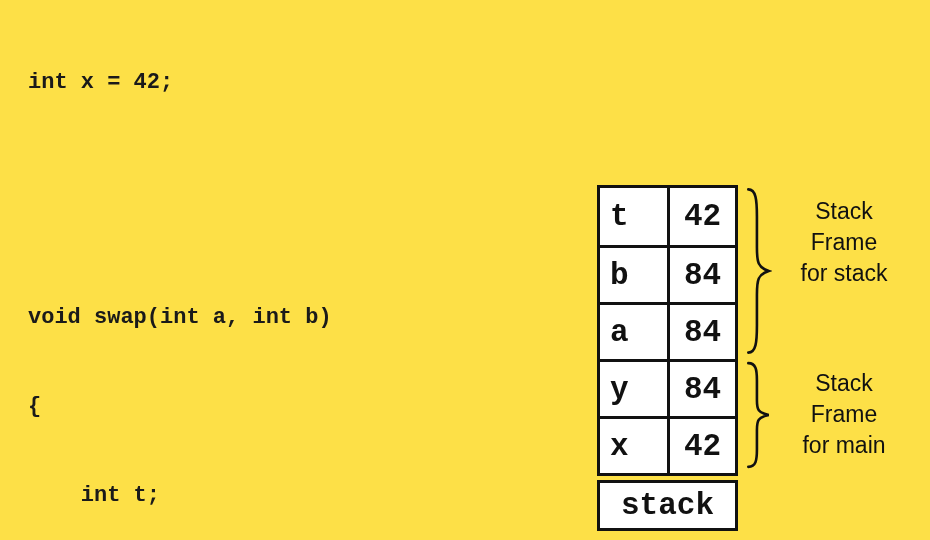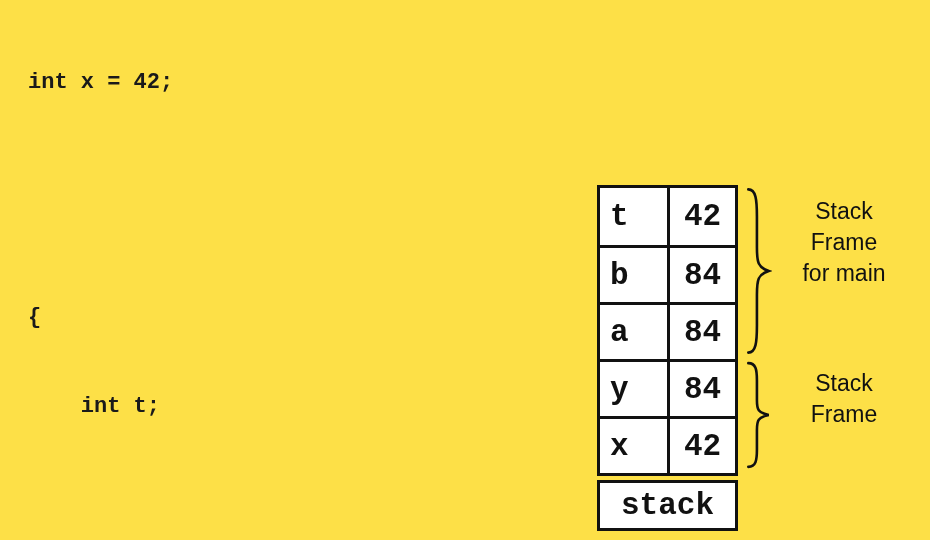--- a/index.html
+++ b/index.html
@@ -81,20 +81,21 @@
 </head>
 <body>
 
 <div class="canvas">
 
   <div class="code" id="main-code">
     <div class="line">int x = 42;</div>
   </div>
 
   <div class="code" id="swap-code">
+    <div class="line">void swap(int a, int b)</div>
     <div class="line">{</div>
     <div class="line">    int t;</div>
     
     
     
     
   </div>
 
   <div class="stack-table">
     <div class="srow">
@@ -127,21 +128,22 @@
     <path d="M4 2 C11 2, 12 8, 12 18 L12 36 C12 45, 13 48, 23 50 C13 52, 12 55, 12 64 L12 82 C12 92, 11 98, 4 98" fill="none" stroke="#111" stroke-width="2.6" stroke-linecap="round" vector-effect="non-scaling-stroke"></path>
   </svg>
 
   <svg class="brace" id="main-brace" viewBox="0 0 26 100" preserveAspectRatio="none" xmlns="http://www.w3.org/2000/svg">
     <path d="M4 2 C11 2, 12 8, 12 18 L12 36 C12 45, 13 48, 23 50 C13 52, 12 55, 12 64 L12 82 C12 92, 11 98, 4 98" fill="none" stroke="#111" stroke-width="2.6" stroke-linecap="round" vector-effect="non-scaling-stroke"></path>
   </svg>
 
   <div class="frame-label" id="swap-frame-label">
     <div>Stack</div>
     <div>Frame</div>
-    <div>for main</div>
+    <div>for stack</div>
   </div>
 
   <div class="frame-label" id="main-frame-label">
     <div>Stack</div>
     <div>Frame</div>
+    <div>for main</div>
   </div>
 
 </div>
 
 </body></html>

